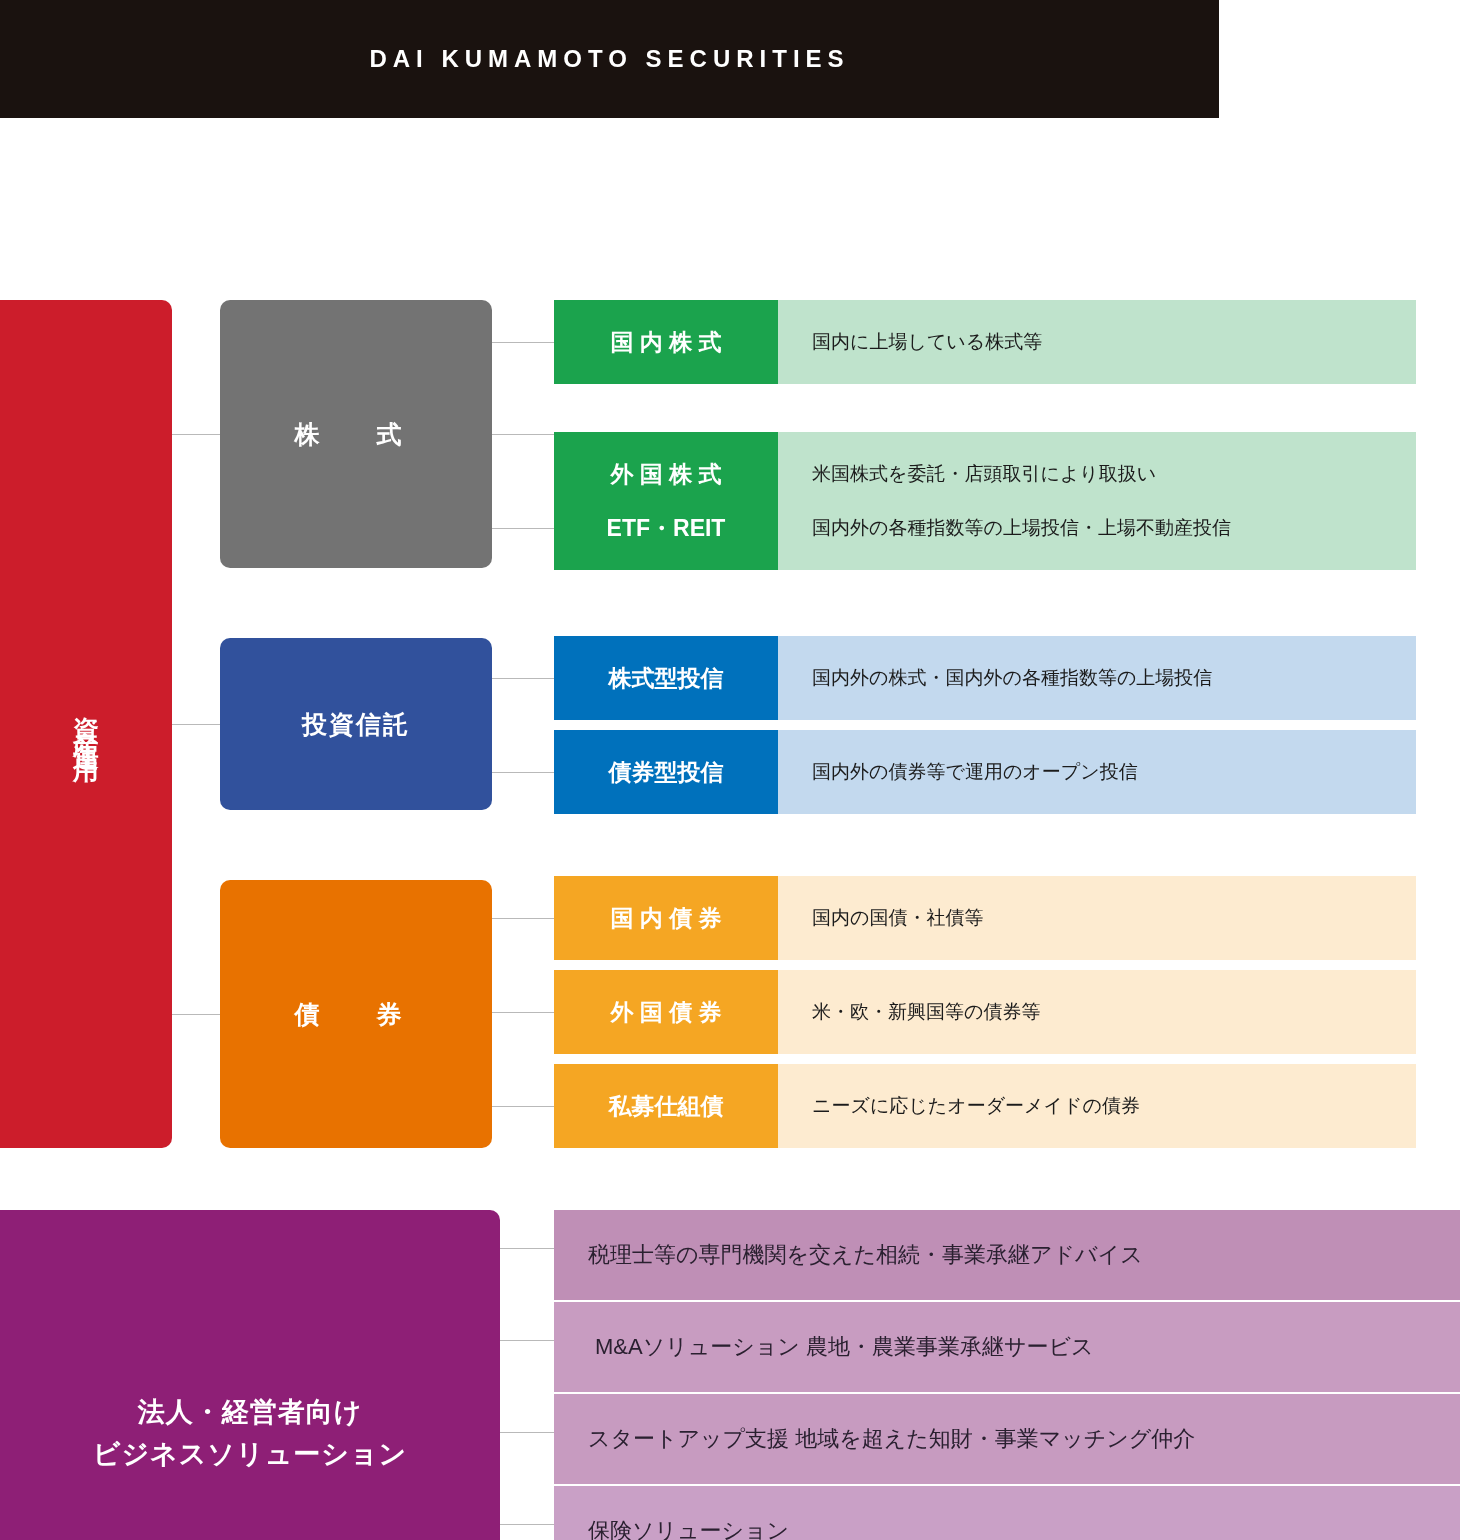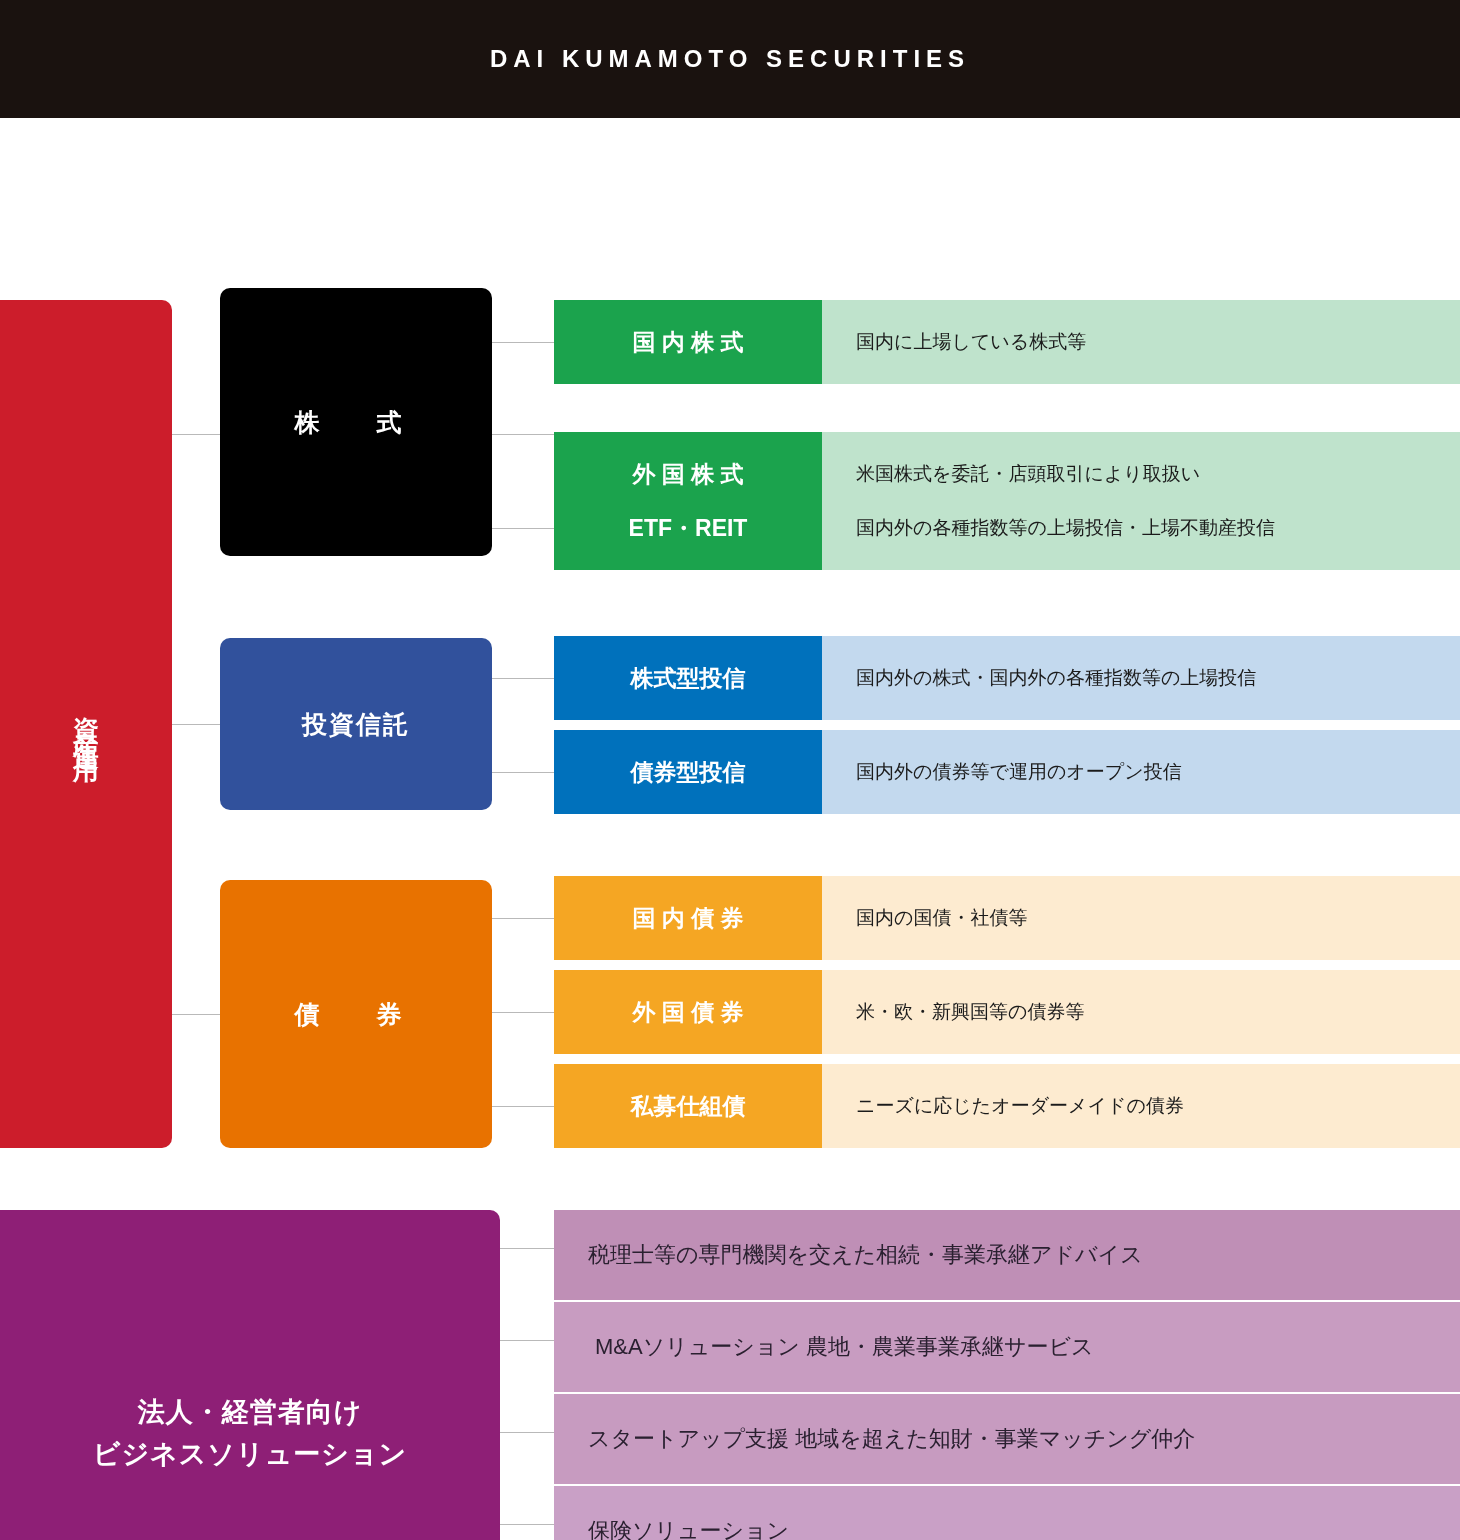--- a/index.html
+++ b/index.html
@@ -5,21 +5,21 @@
   * { box-sizing: border-box; margin: 0; padding: 0; }
   html, body {
     width: 1460px;
     background: #ffffff;
     font-family: "Liberation Sans", "DejaVu Sans", sans-serif;
   }
   body { width: 1460px; height: 1540px; position: relative; overflow: hidden; }
 
   
   .header {
-    width: 1460px;
+    width: 1219px;
     height: 118px;
     background: #1a120f;
     display: flex;
     align-items: center;
     justify-content: center;
   }
   .header-title {
     color: #ffffff;
     font-size: 24px;
     font-weight: bold;
@@ -58,28 +58,28 @@
     left: 220px;
     width: 272px;
     border-radius: 10px;
     display: flex;
     align-items: center;
     justify-content: center;
     color: #ffffff;
     font-size: 25px;
     font-weight: bold;
   }
-  .l2-stocks { top: 170px; height: 268px; background: #000000; letter-spacing: 16px; }
+  .l2-stocks { top: 182px; height: 268px; background: #737373; letter-spacing: 16px; }
   .l2-funds  { top: 520px; height: 172px; background: #31519c; letter-spacing: 2px; }
   .l2-bonds  { top: 762px; height: 268px; background: #e87200; letter-spacing: 16px; }
 
   
   .l3-row { position: absolute; left: 554px; display: flex; height: 84px; }
   .l3-tag {
-    width: 268px;
+    width: 224px;
     display: flex;
     align-items: center;
     justify-content: center;
     color: #ffffff;
     font-size: 23px;
     font-weight: bold;
   }
   .l3-desc {
     width: 638px;
     display: flex;

